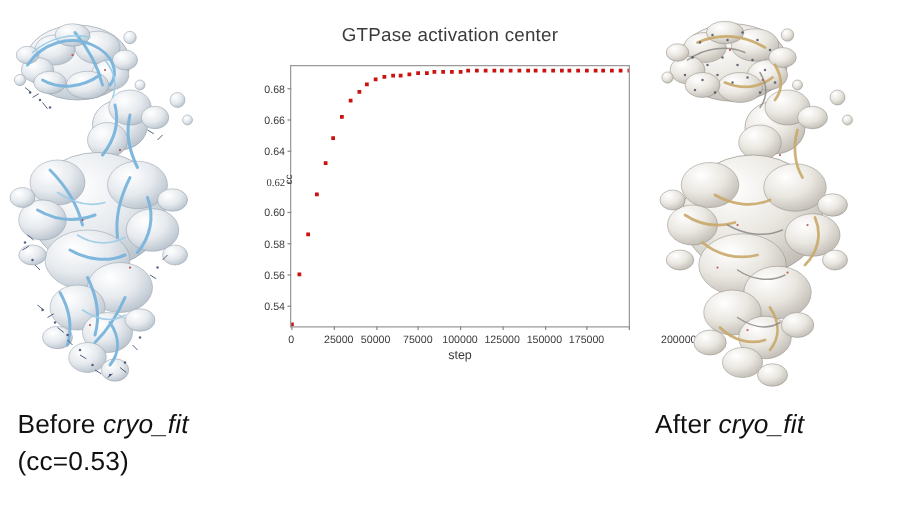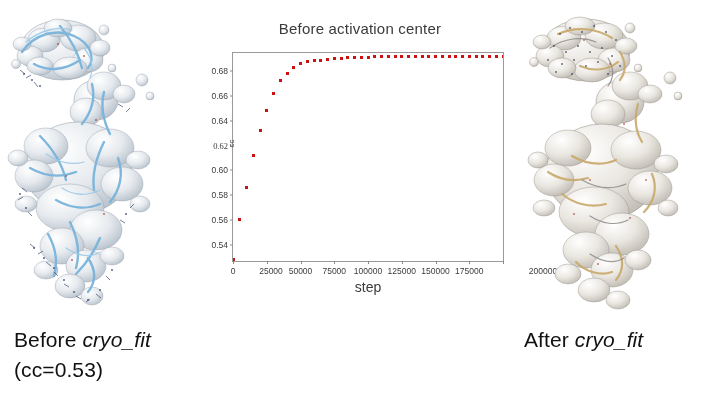--- a/index.html
+++ b/index.html
@@ -55,21 +55,21 @@
   .xtick{
     position:absolute;top:calc(100% + 5px);
     font-size:8.5px;color:#3b3b3b;white-space:nowrap;
     transform:translateX(-50%);
   }
   .xtick-mark{
     position:absolute;top:100%;width:1px;height:3px;background:#8a8a8a;
   }
   .xlab{
     position:absolute;left:0;top:calc(100% + 18px);width:100%;
-    text-align:center;font-size:14px;color:#3b3b3b;
+    text-align:center;font-size:10px;color:#3b3b3b;
   }
 </style>
 </head>
 <body>
 
 <div class="stage">
 
   <div class="mol left">
     <svg viewBox="0 0 200 310" preserveAspectRatio="xMidYMid meet">
       <defs>
@@ -180,21 +180,21 @@
           <circle cx="84" cy="48" r="0.9"></circle>
         <circle cx="96" cy="112" r="0.9"></circle>
           <circle cx="66" cy="168" r="0.9"></circle>
         <circle cx="104" cy="206" r="0.9"></circle>
           <circle cx="72" cy="252" r="0.9"></circle>
       </g>
     </svg>
   </div>
 
   <div class="chart">
-    <div class="chart-title">Before activation center</div>
+    <div class="chart-title">GTPase activation center</div>
 
     <div class="plot-frame">
       <div class="plot-inner" id="plot-inner">
           <div class="pt" style="left: -1.5px; top: 204.637px; background: rgb(204, 17, 17);"></div>
           <div class="pt" style="left: 5.25px; top: 164.9px; background: rgb(204, 17, 17);"></div>
           <div class="pt" style="left: 12px; top: 132.613px; background: rgb(204, 17, 17);"></div>
           <div class="pt" style="left: 18.75px; top: 101.196px; background: rgb(204, 17, 17);"></div>
           <div class="pt" style="left: 25.5px; top: 76.3603px; background: rgb(204, 17, 17);"></div>
           <div class="pt" style="left: 32.25px; top: 55.9949px; background: rgb(204, 17, 17);"></div>
           <div class="pt" style="left: 39px; top: 39.4791px; background: rgb(204, 17, 17);"></div>

